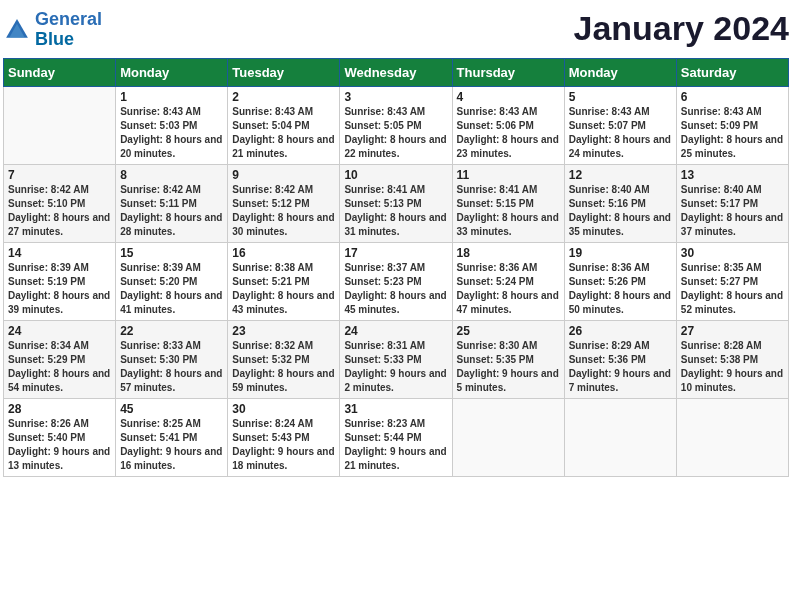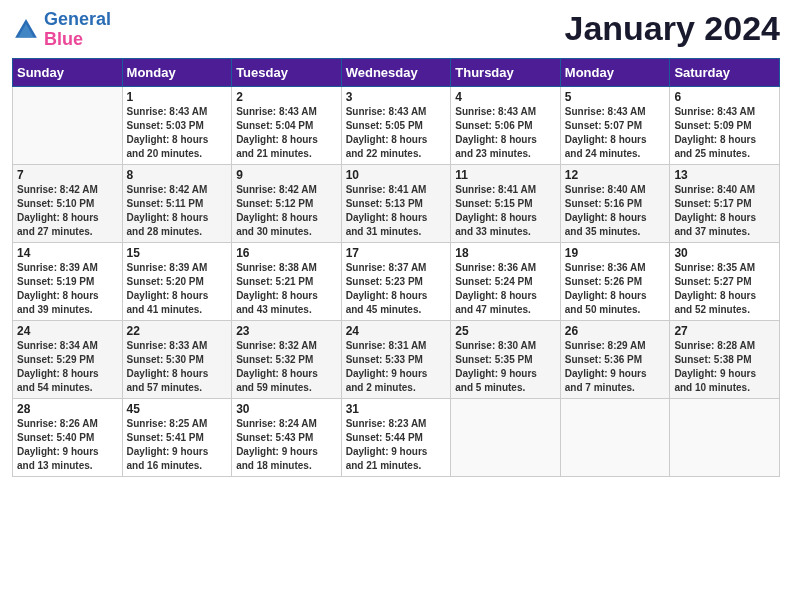--- a/index.html
+++ b/index.html
@@ -6,21 +6,21 @@
     body {
       width: 792px;
       height: 612px;
       font-family: Arial, sans-serif;
       background: #fff;
       overflow: hidden;
     }
     .page {
       width: 792px;
       height: 528px;
-      padding: 10px 12px;
+      padding: 10px 3px;
     }
     .header {
       display: flex;
       justify-content: space-between;
       align-items: flex-start;
       margin-bottom: 8px;
     }
     .logo {
       display: flex;
       align-items: center;
@@ -50,21 +50,21 @@
     .location {
       font-size: 14px;
       color: #444;
     }
     table {
       width: 100%;
       border-collapse: collapse;
       table-layout: fixed;
     }
     thead tr th {
-      background-color: #4c1d95;
+      background-color: #15803d;
       color: #fff;
       font-size: 13px;
       font-weight: bold;
       padding: 6px 4px;
       text-align: left;
       border: 1px solid #1a5a9a;
     }
     tbody tr td {
       border: 1px solid #ccc;
       vertical-align: top;
@@ -101,21 +101,21 @@
 <div class="page">
   <div class="header">
     <div class="logo">
       <svg class="logo-icon" viewBox="0 0 36 36">
         <polygon points="18,4 32,28 4,28" fill="#2a6db5"></polygon>
         <polygon points="18,10 28,28 8,28" fill="#5a9fd4" opacity="0.5"></polygon>
       </svg>
       <div>
         <div class="logo-text">
           <span>General</span><br>
-          <span style="color:#ec4899">Blue</span>
+          <span style="color:#0369a1">Blue</span>
         </div>
       </div>
     </div>
     <div class="title-block">
       <div class="month-title">January 2024</div>
     </div>
   </div>
 
   <table>
     <thead>

